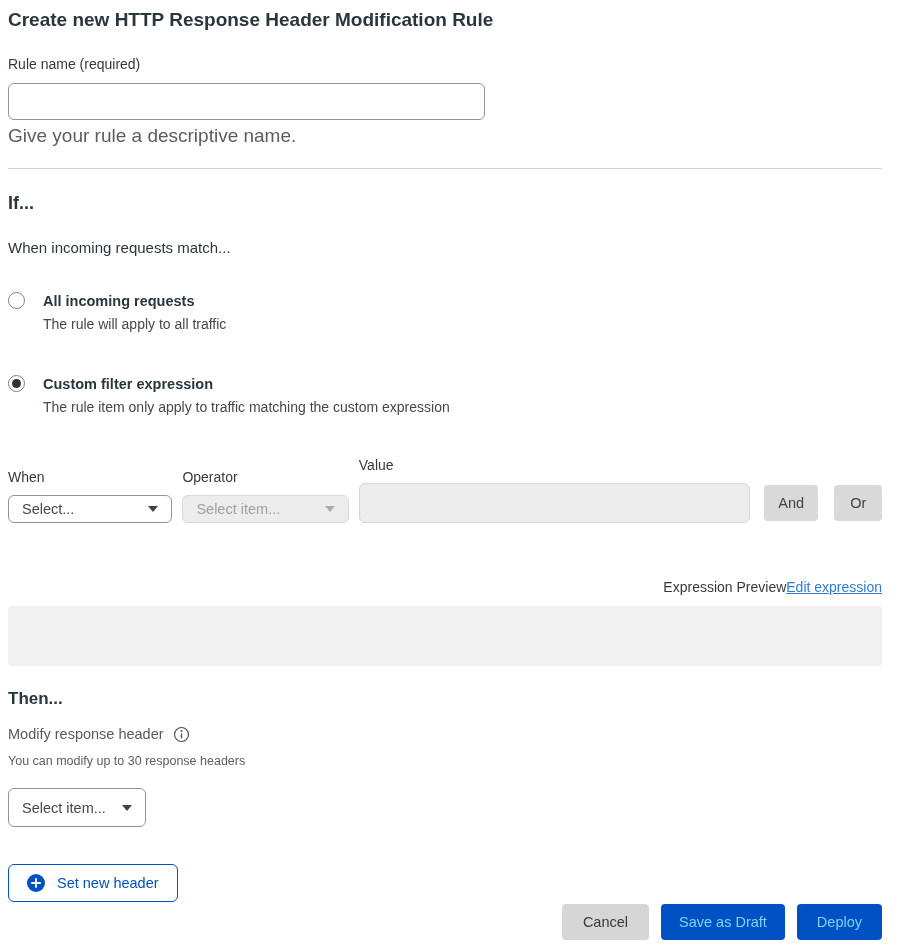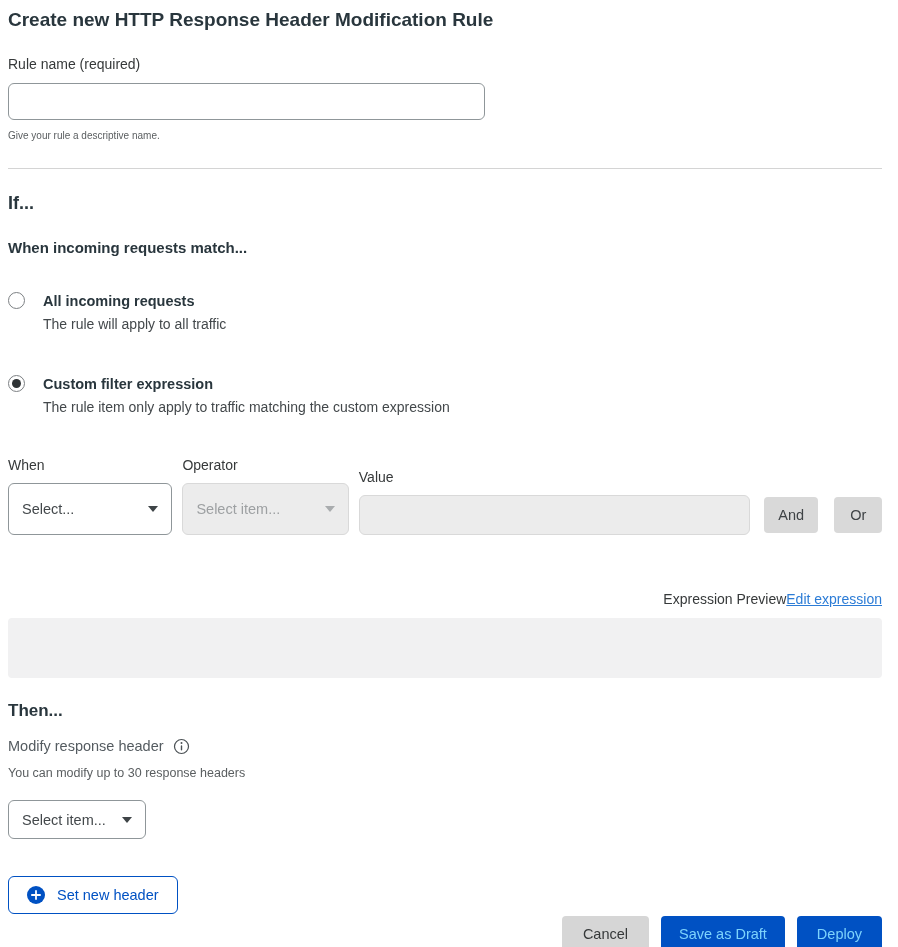--- a/index.html
+++ b/index.html
@@ -18,26 +18,26 @@
   }
 
   .field-label { margin-top: 22px; font-size: 14px; line-height: 19px; color: #36393a; }
   .rule-name-input {
     display: block; margin-top: 9px;
     width: 477px; height: 37px;
     border: 1px solid #8f9699; border-radius: 6px;
     font-family: "Liberation Sans", sans-serif; font-size: 14px;
     padding: 0 10px; color: #36393a; background: #fff; outline: none;
   }
-  .helper { margin-top: 7px; font-size: 10px; line-height: 18px; color: #5a5e60; }
+  .helper { margin-top: 7px; font-size: 19px; line-height: 18px; color: #5a5e60; }
 
   .divider { margin-top: 23px; border: none; border-top: 1px solid #d4d4d4; height: 0; }
 
   .section-heading { margin-top: 22px; font-size: 18px; font-weight: bold; line-height: 24px; color: #29363d; }
-  .sub-heading { margin-top: 23px; font-size: 15px; font-weight: bold; line-height: 20px; color: #29363d; }
+  .sub-heading { margin-top: 23px; font-size: 15px; font-weight: normal; line-height: 20px; color: #29363d; }
 
   .radio-item { display: flex; margin-top: 33px; cursor: pointer; }
   .radio-item + .radio-item { margin-top: 40px; }
   .radio-circle {
     flex: 0 0 auto;
     width: 17px; height: 17px; margin-top: 1px;
     border: 1px solid #7c8083; border-radius: 50%;
     background: #fff; position: relative;
   }
   .radio-circle.checked::after {
@@ -45,21 +45,21 @@
     width: 9px; height: 9px; border-radius: 50%; background: #2f3335;
   }
   .radio-text { margin-left: 18px; }
   .radio-label { font-size: 14.5px; font-weight: bold; line-height: 20px; color: #29363d; }
   .radio-desc { margin-top: 4px; font-size: 14px; line-height: 19px; color: #43484b; }
 
   .builder { display: flex; align-items: flex-end; margin-top: 39px; }
   .builder .col { display: flex; flex-direction: column; }
   .ctrl-label { font-size: 14px; line-height: 19px; color: #36393a; margin-bottom: 8px; }
   .select {
-    height: 52px; display: flex; align-items: center; justify-content: space-between;
+    height: 28px; display: flex; align-items: center; justify-content: space-between;
     border: 1px solid #8f9699; border-radius: 6px; background: #fff;
     padding: 0 13px; cursor: pointer; font-size: 14.5px; color: #43484b;
   }
   .caret {
     width: 0; height: 0;
     border-left: 5px solid transparent; border-right: 5px solid transparent;
     border-top: 6px solid #3e4447;
   }
   .select.disabled { background: #ececec; border-color: #d9d9d9; color: #9da0a2; cursor: default; }
   .select.disabled .caret { border-top-color: #a9acae; }

